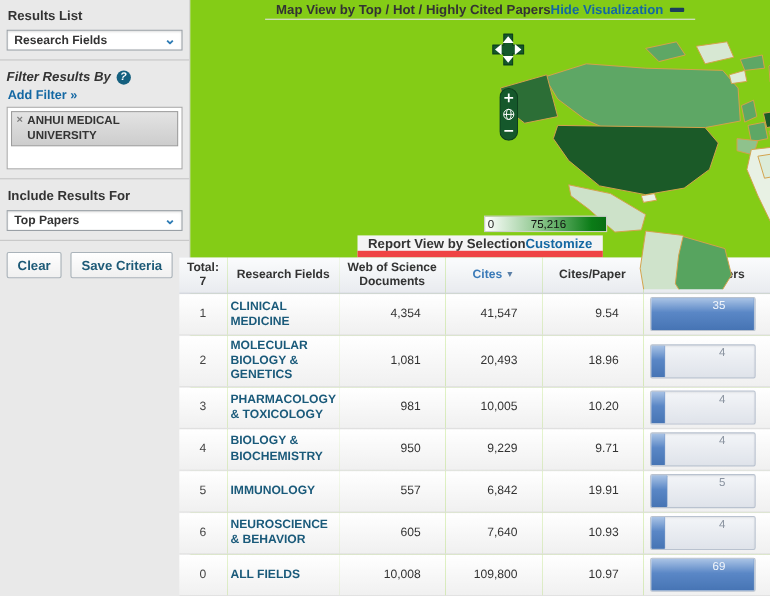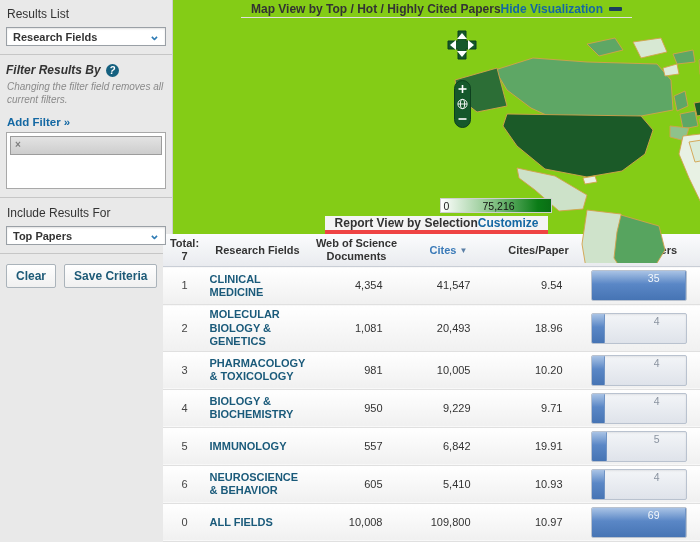--- a/index.html
+++ b/index.html
@@ -3,21 +3,21 @@
 <meta charset="utf-8">
 <style>
   * { margin:0; padding:0; box-sizing:border-box; }
   html,body { width:700px; height:542px; overflow:hidden; background:#fff;
     font-family:"Liberation Sans", sans-serif; }
   #app { position:relative; width:700px; height:542px; display:flex; }
 
   
   .sidebar { width:173px; height:542px; background:#e9e9e9; border-right:1px solid #cfcfcf;
     padding:5px 6px 0 6px; flex:0 0 auto; }
-  .sb-title { font-size:12px; font-weight:normal; color:#333; margin:2px 0 6px 1px; }
+  .sb-title { font-size:12px; font-weight:bold; color:#333; margin:2px 0 6px 1px; }
   .select-box { position:relative; background:#fff; border:1px solid #9aa0a6; height:19px;
     display:flex; align-items:center; padding:0 22px 0 6px; font-size:11px; font-weight:bold;
     color:#333; box-shadow:inset 0 1px 2px rgba(0,0,0,.12); cursor:pointer; margin-bottom:8px; }
   .select-box .chev { position:absolute; right:3px; top:2px; width:15px; height:13px;
     color:#2f7cb5; font-size:13px; font-weight:bold; line-height:11px; text-align:center; }
   .sb-divider { border:none; border-top:1px solid #c6c6c6; margin:8px -6px 8px -6px; }
   .sb-heading { font-size:12px; font-weight:bold; color:#333; display:flex; align-items:center; gap:5px;font-style:italic; }
   .help-icon { width:13px; height:13px; border-radius:50%; background:#15607f; color:#fff;
     font-size:10px; font-weight:bold; text-align:center; line-height:13px; cursor:pointer; }
   .sb-note { font-size:10px; font-style:italic; color:#8a8a8a; margin:4px 1px 6px 1px; line-height:1.25; }
@@ -47,21 +47,21 @@
   .pan-control { position:absolute; left:8px; top:10px; width:34px; height:34px; cursor:pointer; }
   .zoom-pill { position:absolute; left:17px; top:62px; width:17px; height:48px; cursor:pointer; }
 
   .legend-row { height:30px; position:relative; border-bottom:1px solid #e3e3e3; }
   .legend-bar { position:absolute; left:3px; top:4px; width:112px; height:15px;
     background:linear-gradient(90deg,#ffffff 0%,#8cc68c 45%,#0b7c17 88%,#0a6e14 100%);
     border:1px solid #cfcfcf; }
   .legend-min { position:absolute; left:3px; top:1px; font-size:10.5px; color:#222; }
   .legend-max { position:absolute; left:42px; top:1px; font-size:10.5px; color:#111; }
 
-  .report-header { height:24px; background:#f4f4f4; border-bottom:4px solid #ef4444;
+  .report-header { height:24px; background:#f4f4f4; border-bottom:6px solid #ef4444;
     display:flex; align-items:center; justify-content:space-between; padding:0 10px; }
   .report-title { font-size:12px; font-weight:bold; color:#333; }
   .customize-link { font-size:12px; font-weight:bold; color:#1468a3; cursor:pointer; }
 
   table.report { border-collapse:collapse; table-layout:fixed; width:548px; }
   col.c-rank{width:44px} col.c-field{width:102px} col.c-docs{width:96px}
   col.c-cites{width:88px} col.c-cpp{width:92px} col.c-top{width:126px}
   thead th { background:linear-gradient(#fbfcfd,#e9ebef); border-bottom:1px solid #c9ced6;
     font-size:11px; font-weight:bold; color:#333; text-align:center; vertical-align:middle;
     height:33px; padding:2px 3px; line-height:1.2; }
@@ -93,25 +93,25 @@
     <div class="select-box">
       <span>Research Fields</span>
       <span class="chev">⌄</span>
     </div>
     <hr class="sb-divider">
 
     <div class="sb-heading">
       <span>Filter Results By</span>
       <span class="help-icon">?</span>
     </div>
-    <div class="sb-note">Changing the filter field removes all current filters.</div>
     <a class="add-filter">Add Filter »</a>
     <div class="filter-box">
       <div class="filter-tag">
         <span class="tag-x">×</span>
+        <span class="tag-label">ANHUI MEDICAL UNIVERSITY</span>
       </div>
     </div>
     <hr class="sb-divider">
 
     <div class="sb-title">Include Results For</div>
     <div class="select-box">
       <span>Top Papers</span>
       <span class="chev">⌄</span>
     </div>
     <hr class="sb-divider">
@@ -336,21 +336,21 @@
         <div class="bar-fill" style="width: 17%;"></div>
         <span class="bar-label">5</span>
       </div>
     </td>
   </tr>
 
   <tr>
     <td class="rank">6</td>
     <td class="field"><a>NEUROSCIENCE &amp; BEHAVIOR</a></td>
     <td class="num">605</td>
-    <td class="num">5,410</td>
+    <td class="num">7,640</td>
     <td class="num">10.93</td>
     <td class="top-cell">
       <div class="bar-track">
         <div class="bar-fill" style="width: 14%;"></div>
         <span class="bar-label">4</span>
       </div>
     </td>
   </tr>
 
   <tr>

